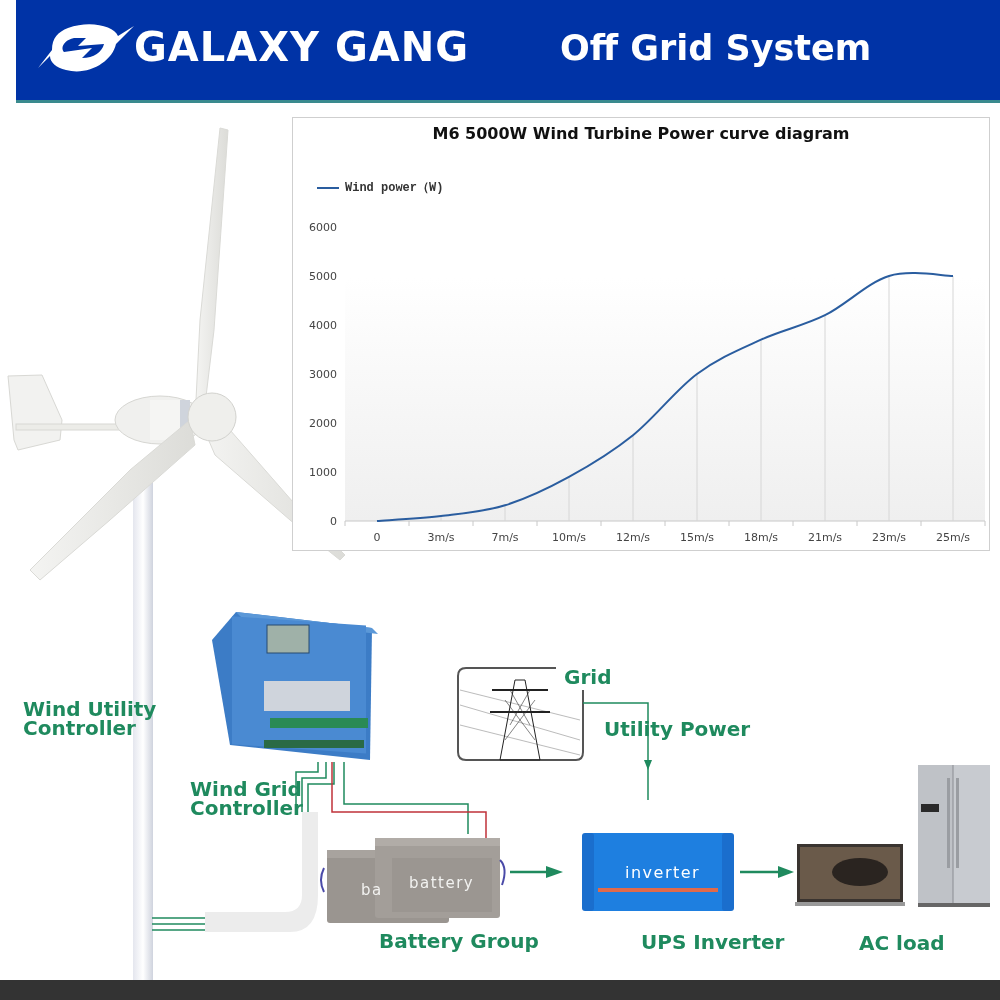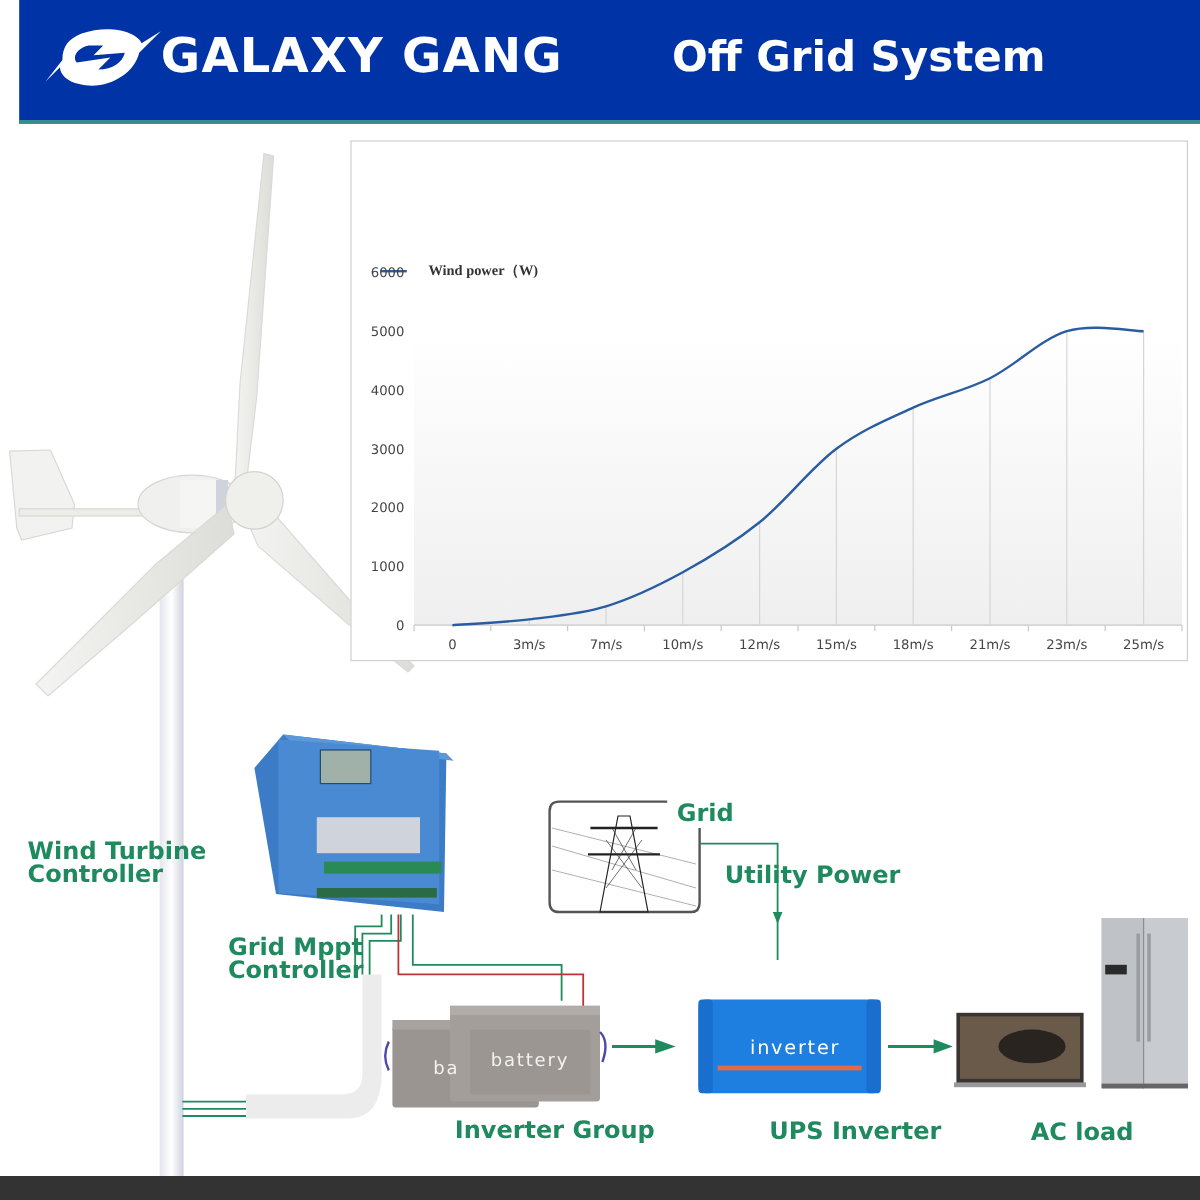--- a/index.html
+++ b/index.html
@@ -8,21 +8,21 @@
 
   
   .header { position: absolute; left: 16px; top: 0; width: 1000px; height: 103px; background: #0033a6; border-bottom: 3px solid #3a8a8e; }
   .logo { position: absolute; left: 22px; top: 22px; width: 96px; height: 54px; }
   .brand { position: absolute; left: 118px; top: 24px; color: #fff; font-size: 40px; font-weight: bold; letter-spacing: 1px; font-family: "DejaVu Sans", sans-serif; }
   .title { position: absolute; left: 544px; top: 28px; color: #fff; font-size: 35px; font-weight: bold; font-family: "DejaVu Sans", sans-serif; }
 
   
   .chart-panel { position: absolute; left: 292px; top: 117px; width: 698px; height: 434px; border: 1px solid #cfcfcf; background: #fff; }
   .chart-title { position: absolute; left: 0; width: 100%; top: 6px; text-align: center; font-size: 16px; font-weight: bold; color: #111; font-family: "DejaVu Sans", sans-serif; }
-  .legend { position: absolute; left: 24px; top: 61px; display: flex; align-items: center; gap: 18px; font-size: 12px; color: #333; font-weight: bold; font-family: Liberation Serif, serif; margin-top: 38px; }
+  .legend { position: absolute; left: 24px; top: 61px; display: flex; align-items: center; gap: 6px; font-size: 12px; color: #333; font-weight: bold; font-family: Liberation Mono, monospace; }
   .legend-line { width: 22px; height: 2px; background: #2a5d9f; }
   .chart-svg { position: absolute; left: 0; top: 0; }
 
   
   .turbine { position: absolute; left: 0; top: 115px; width: 360px; height: 870px; }
 
   
   .lbl { position: absolute; color: #1f8a5e; font-weight: bold; font-size: 20px; line-height: 19px; font-family: "DejaVu Sans", sans-serif; }
 
   
@@ -64,20 +64,21 @@
   <rect x="180" y="400" width="10" height="40" fill="#cfd4dc"></rect>
 
   <path d="M220 128 L228 130 L214 330 L205 405 L196 400 L200 320 Z" fill="url(#blade)" stroke="#dadad6"></path>
   <path d="M200 420 L230 430 L300 510 L345 555 L340 560 L290 520 L215 455 Z" fill="url(#blade)" stroke="#dadad6"></path>
   <path d="M130 470 L190 420 L195 445 L110 520 L40 580 L30 570 L90 510 Z" fill="url(#blade)" stroke="#dadad6"></path>
 
   <circle cx="212" cy="417" r="24" fill="#efefec" stroke="#d2d2ce"></circle>
 </svg>
 
 <div class="chart-panel">
+  <div class="chart-title">M6 5000W  Wind Turbine Power curve diagram</div>
   <div class="legend">
     <span class="legend-line"></span>
     <span>Wind power（W)</span>
   </div>
   <svg class="chart-svg" id="chart-svg" width="698" height="434">
       <defs>
         <linearGradient id="plotbg" x1="0" x2="0" y1="0" y2="1">
           <stop offset="0" stop-color="#ffffff"></stop>
           <stop offset="1" stop-color="#efefef"></stop>
         </linearGradient>
@@ -196,26 +197,26 @@
     <rect x="918" y="765" width="35" height="142" fill="#bfc2c7"></rect>
     <line x1="953" y1="765" x2="953" y2="907" stroke="#8a8d92" stroke-width="1"></line>
     <rect x="947" y="778" width="3" height="90" fill="#9a9da2"></rect>
     <rect x="956" y="778" width="3" height="90" fill="#9a9da2"></rect>
     <rect x="921" y="804" width="18" height="8" fill="#2a2a2a"></rect>
     <rect x="918" y="903" width="72" height="4" fill="#666"></rect>
   </g>
 </svg>
 
 <div class="lbl" style="left:23px; top:700px;">
-  <div>Wind Turbine</div>
+  <div>Wind Utility</div>
   <div>Controller</div>
 </div>
 <div class="lbl" style="left:190px; top:780px;">
-  <div>Grid Mppt</div>
+  <div>Wind Grid</div>
   <div>Controller</div>
 </div>
 <div class="lbl" style="left:564px; top:668px;">Grid</div>
 <div class="lbl" style="left:604px; top:720px;">Utility Power</div>
-<div class="lbl" style="left:379px; top:932px;">Inverter Group</div>
+<div class="lbl" style="left:379px; top:932px;">Battery Group</div>
 <div class="lbl" style="left:609px; top:933px;margin-left:32px;">UPS  Inverter</div>
 <div class="lbl" style="left:859px; top:934px;text-align:center;">AC load</div>
 
 <div class="footer"></div>
 
 </body></html>

